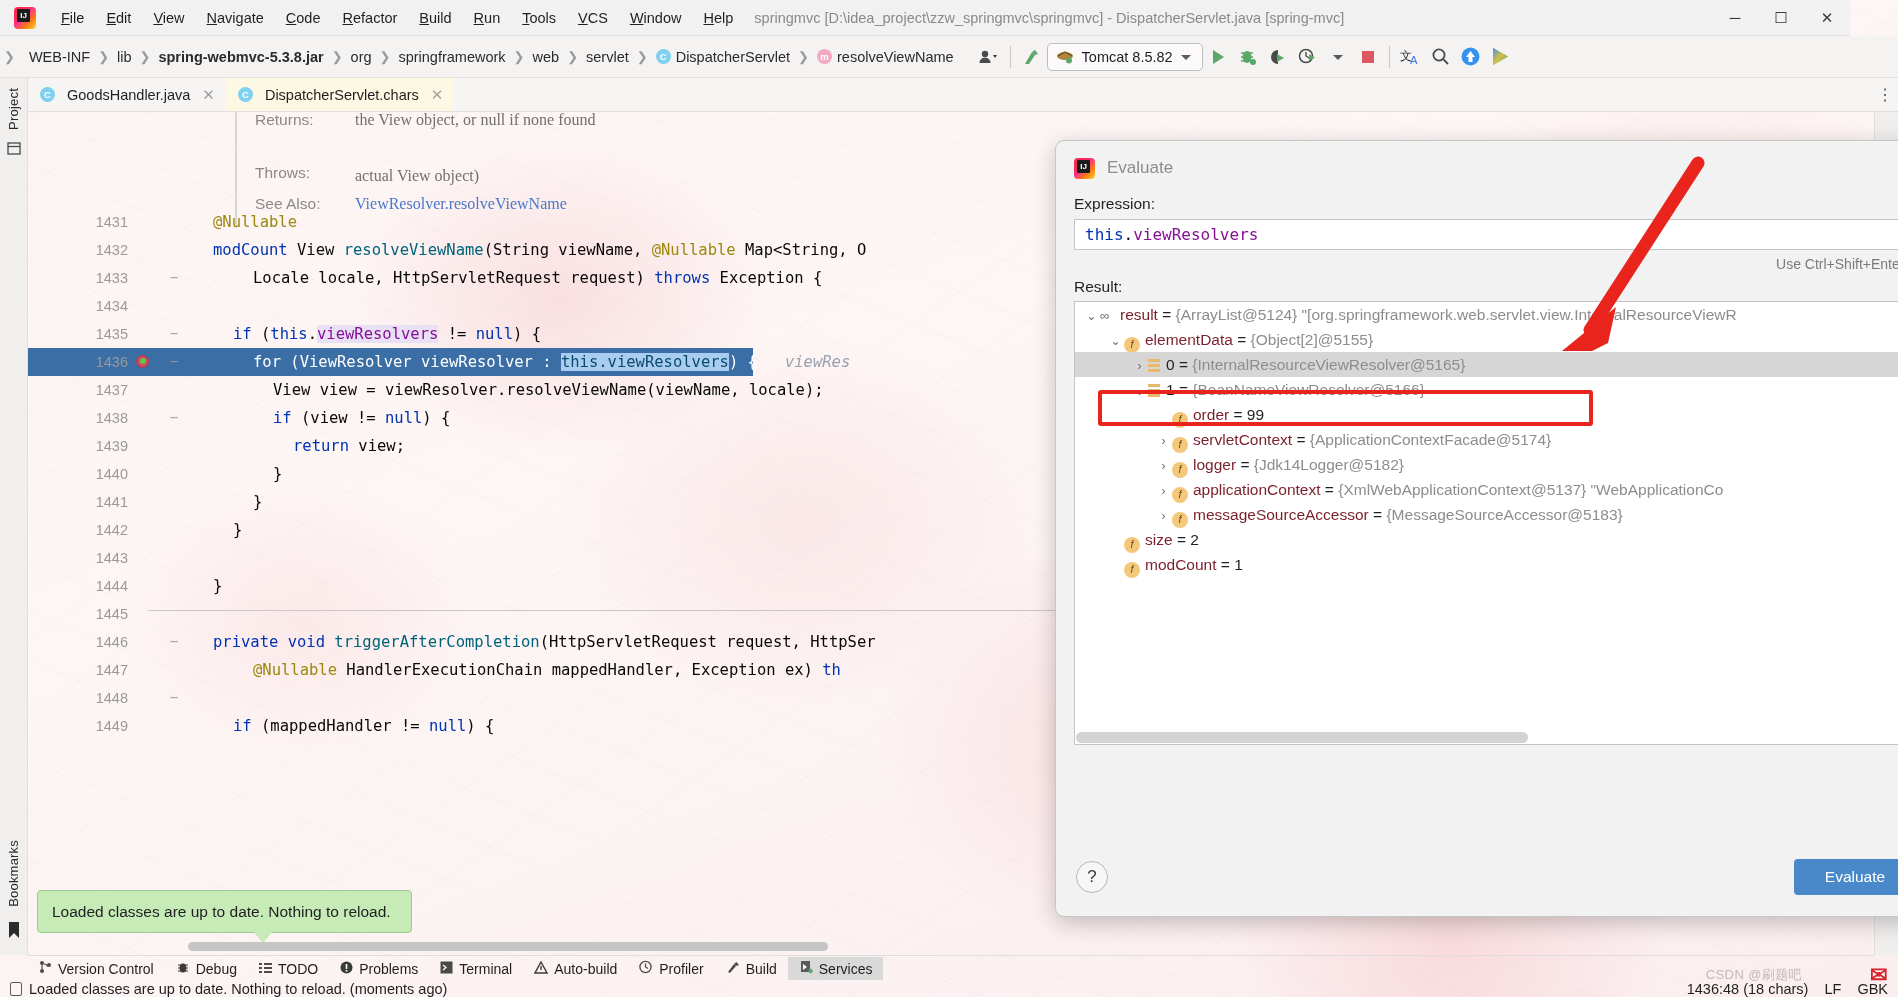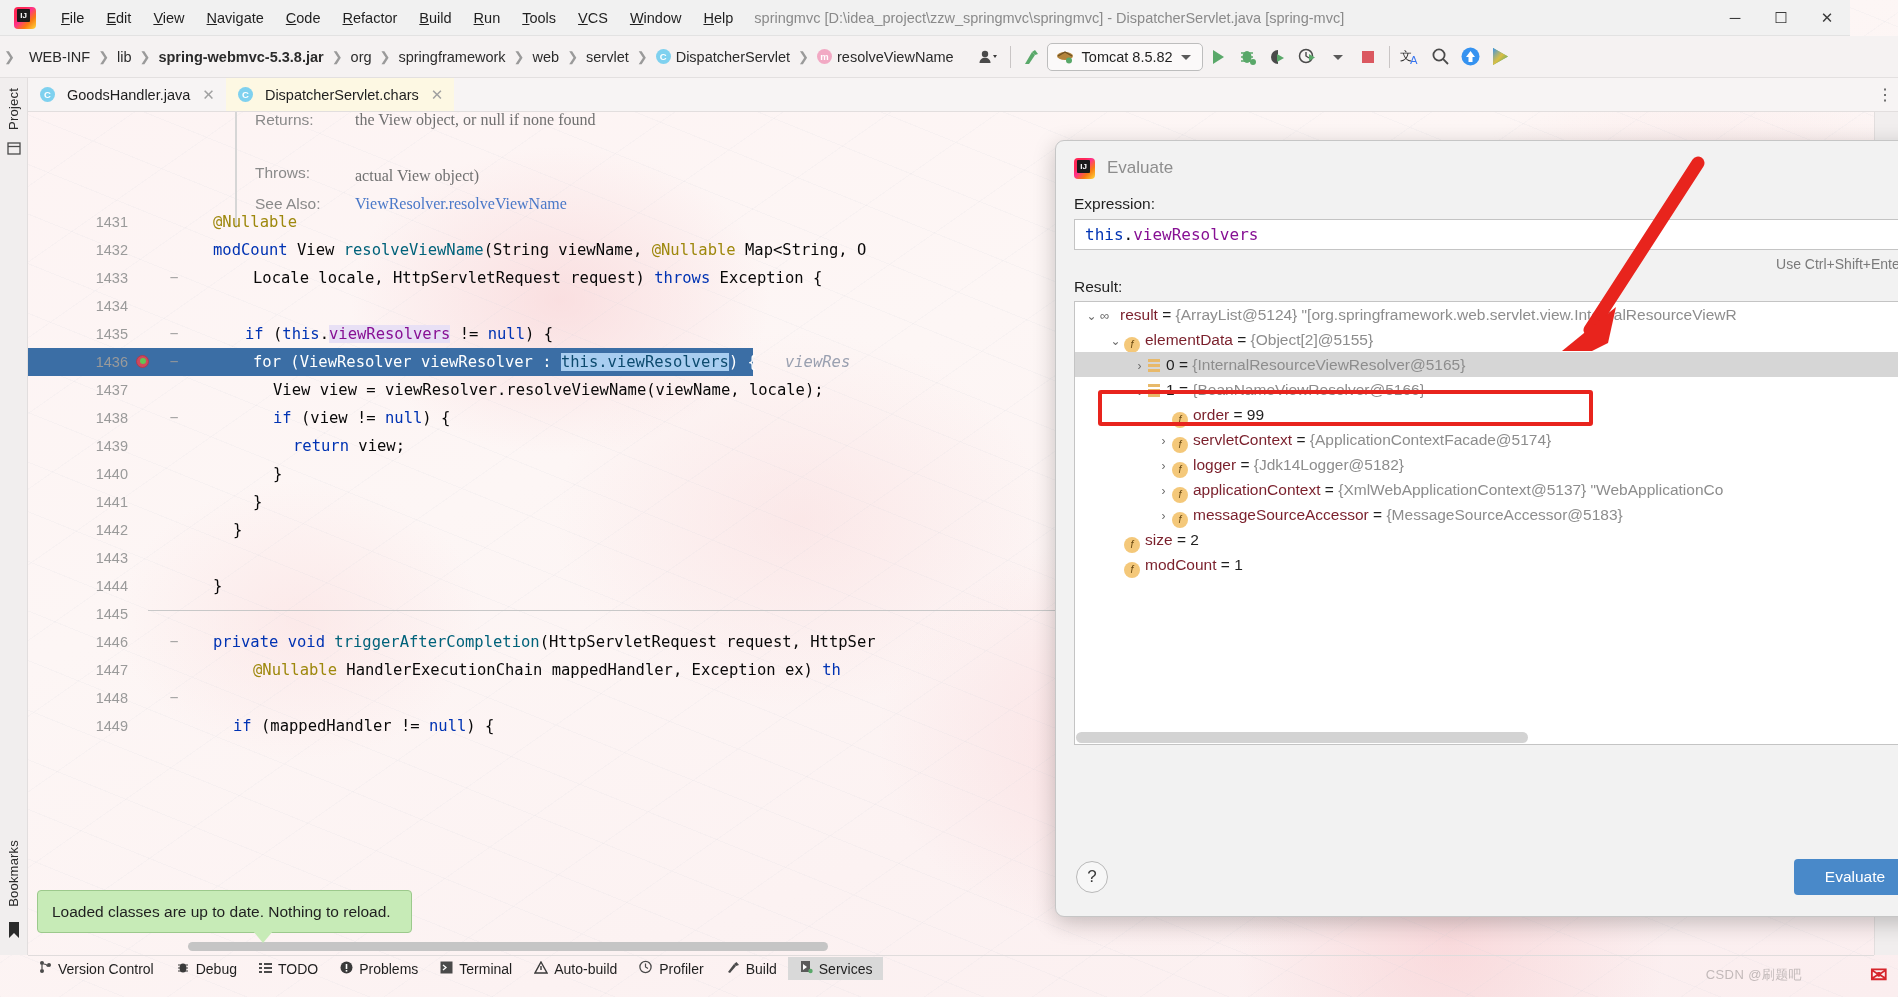--- a/index.html
+++ b/index.html
@@ -535,21 +535,21 @@
         <div class="row" style="top: 96px;"><span class="code" style="position: absolute; left: 185px;"><span class="ann">@Nullable</span></span></div>
         <div class="ln" style="top: 124px; line-height: 28px;">1432</div>
         <div class="row" style="top: 124px;"><span class="code" style="position: absolute; left: 185px;"><span class="kw">modCount </span><span class="pln">View </span><span class="mth">resolveViewName</span><span class="pln">(String viewName, </span><span class="ann">@Nullable</span><span class="pln"> Map&lt;String, O</span></span></div>
         <div class="ln" style="top: 152px; line-height: 28px;">1433</div>
         <div class="fold" style="top: 152px; line-height: 28px;">─</div>
         <div class="row" style="top: 152px;"><span class="code" style="position: absolute; left: 225px;"><span class="pln">Locale locale, HttpServletRequest request) </span><span class="kw">throws </span><span class="pln">Exception {</span></span></div>
         <div class="ln" style="top: 180px; line-height: 28px;">1434</div>
         <div class="row" style="top: 180px;"><span class="code" style="position: absolute; left: 165px;"></span></div>
         <div class="ln" style="top: 208px; line-height: 28px;">1435</div>
         <div class="fold" style="top: 208px; line-height: 28px;">─</div>
-        <div class="row" style="top: 208px;"><span class="code" style="position: absolute; left: 217px;"><span class="kw">if </span><span class="pln">(</span><span class="kw">this</span><span class="pln">.</span><span class="fld hl-ident">viewResolvers</span><span class="pln"> != </span><span class="kw">null</span><span class="pln">) {</span></span></div>
+        <div class="row" style="top: 208px;"><span class="code" style="position: absolute; left: 205px;"><span class="kw">if </span><span class="pln">(</span><span class="kw">this</span><span class="pln">.</span><span class="fld hl-ident">viewResolvers</span><span class="pln"> != </span><span class="kw">null</span><span class="pln">) {</span></span></div>
         <div class="selrow" style="top: 236px; width: 725px;"></div>
         <div class="ln" style="top: 236px; line-height: 28px;">1436</div>
         <div class="bp" style="top: 243px; left: 108px;"></div>
         <div class="fold" style="top: 236px; line-height: 28px;">─</div>
         <div class="row sel" style="top: 236px;"><span class="code" style="position: absolute; left: 225px;"><span style="color: rgb(255, 255, 255);">for </span><span style="color: rgb(255, 255, 255);">(ViewResolver viewResolver : </span><span class="sel-light">this.viewResolvers</span><span style="color: rgb(255, 255, 255);">) {</span><span class="hintitalic">   viewRes</span></span></div>
         <div class="ln" style="top: 264px; line-height: 28px;">1437</div>
         <div class="row" style="top: 264px;"><span class="code" style="position: absolute; left: 245px;"><span class="pln">View view = viewResolver.resolveViewName(viewName, locale);</span></span></div>
         <div class="ln" style="top: 292px; line-height: 28px;">1438</div>
         <div class="fold" style="top: 292px; line-height: 28px;">─</div>
         <div class="row" style="top: 292px;"><span class="code" style="position: absolute; left: 245px;"><span class="kw">if </span><span class="pln">(view != </span><span class="kw">null</span><span class="pln">) {</span></span></div>
@@ -696,15 +696,27 @@
       <div class="tw-item active">
         <span><svg width="14" height="14" viewBox="0 0 14 14">
             <path d="M2 1 L11 1 L11 12 L2 12 Z" fill="#5a5a5a"></path>
             <path d="M4 4 L8 7 L4 10 Z" fill="#fff"></path>
             <circle cx="11.5" cy="11" r="2.2" fill="#59a869"></circle>
           </svg></span>
         <span>Services</span>
       </div>
     </div>
 
+  <div class="statusbar">
+    <div class="sb-msg">
+      <span class="doc-icon"></span>
+      <span>Loaded classes are up to date. Nothing to reload. (moments ago)</span>
+    </div>
+    <div class="sb-gap"></div>
+    <div class="sb-right">
+      <span>1436:48 (18 chars)</span>
+      <span>LF</span>
+      <span>GBK</span>
+    </div>
+  </div>
   <div class="watermark">CSDN @刷题吧</div>
   <div class="csdn-logo">✉</div>
 </div>
 
 </body></html>

